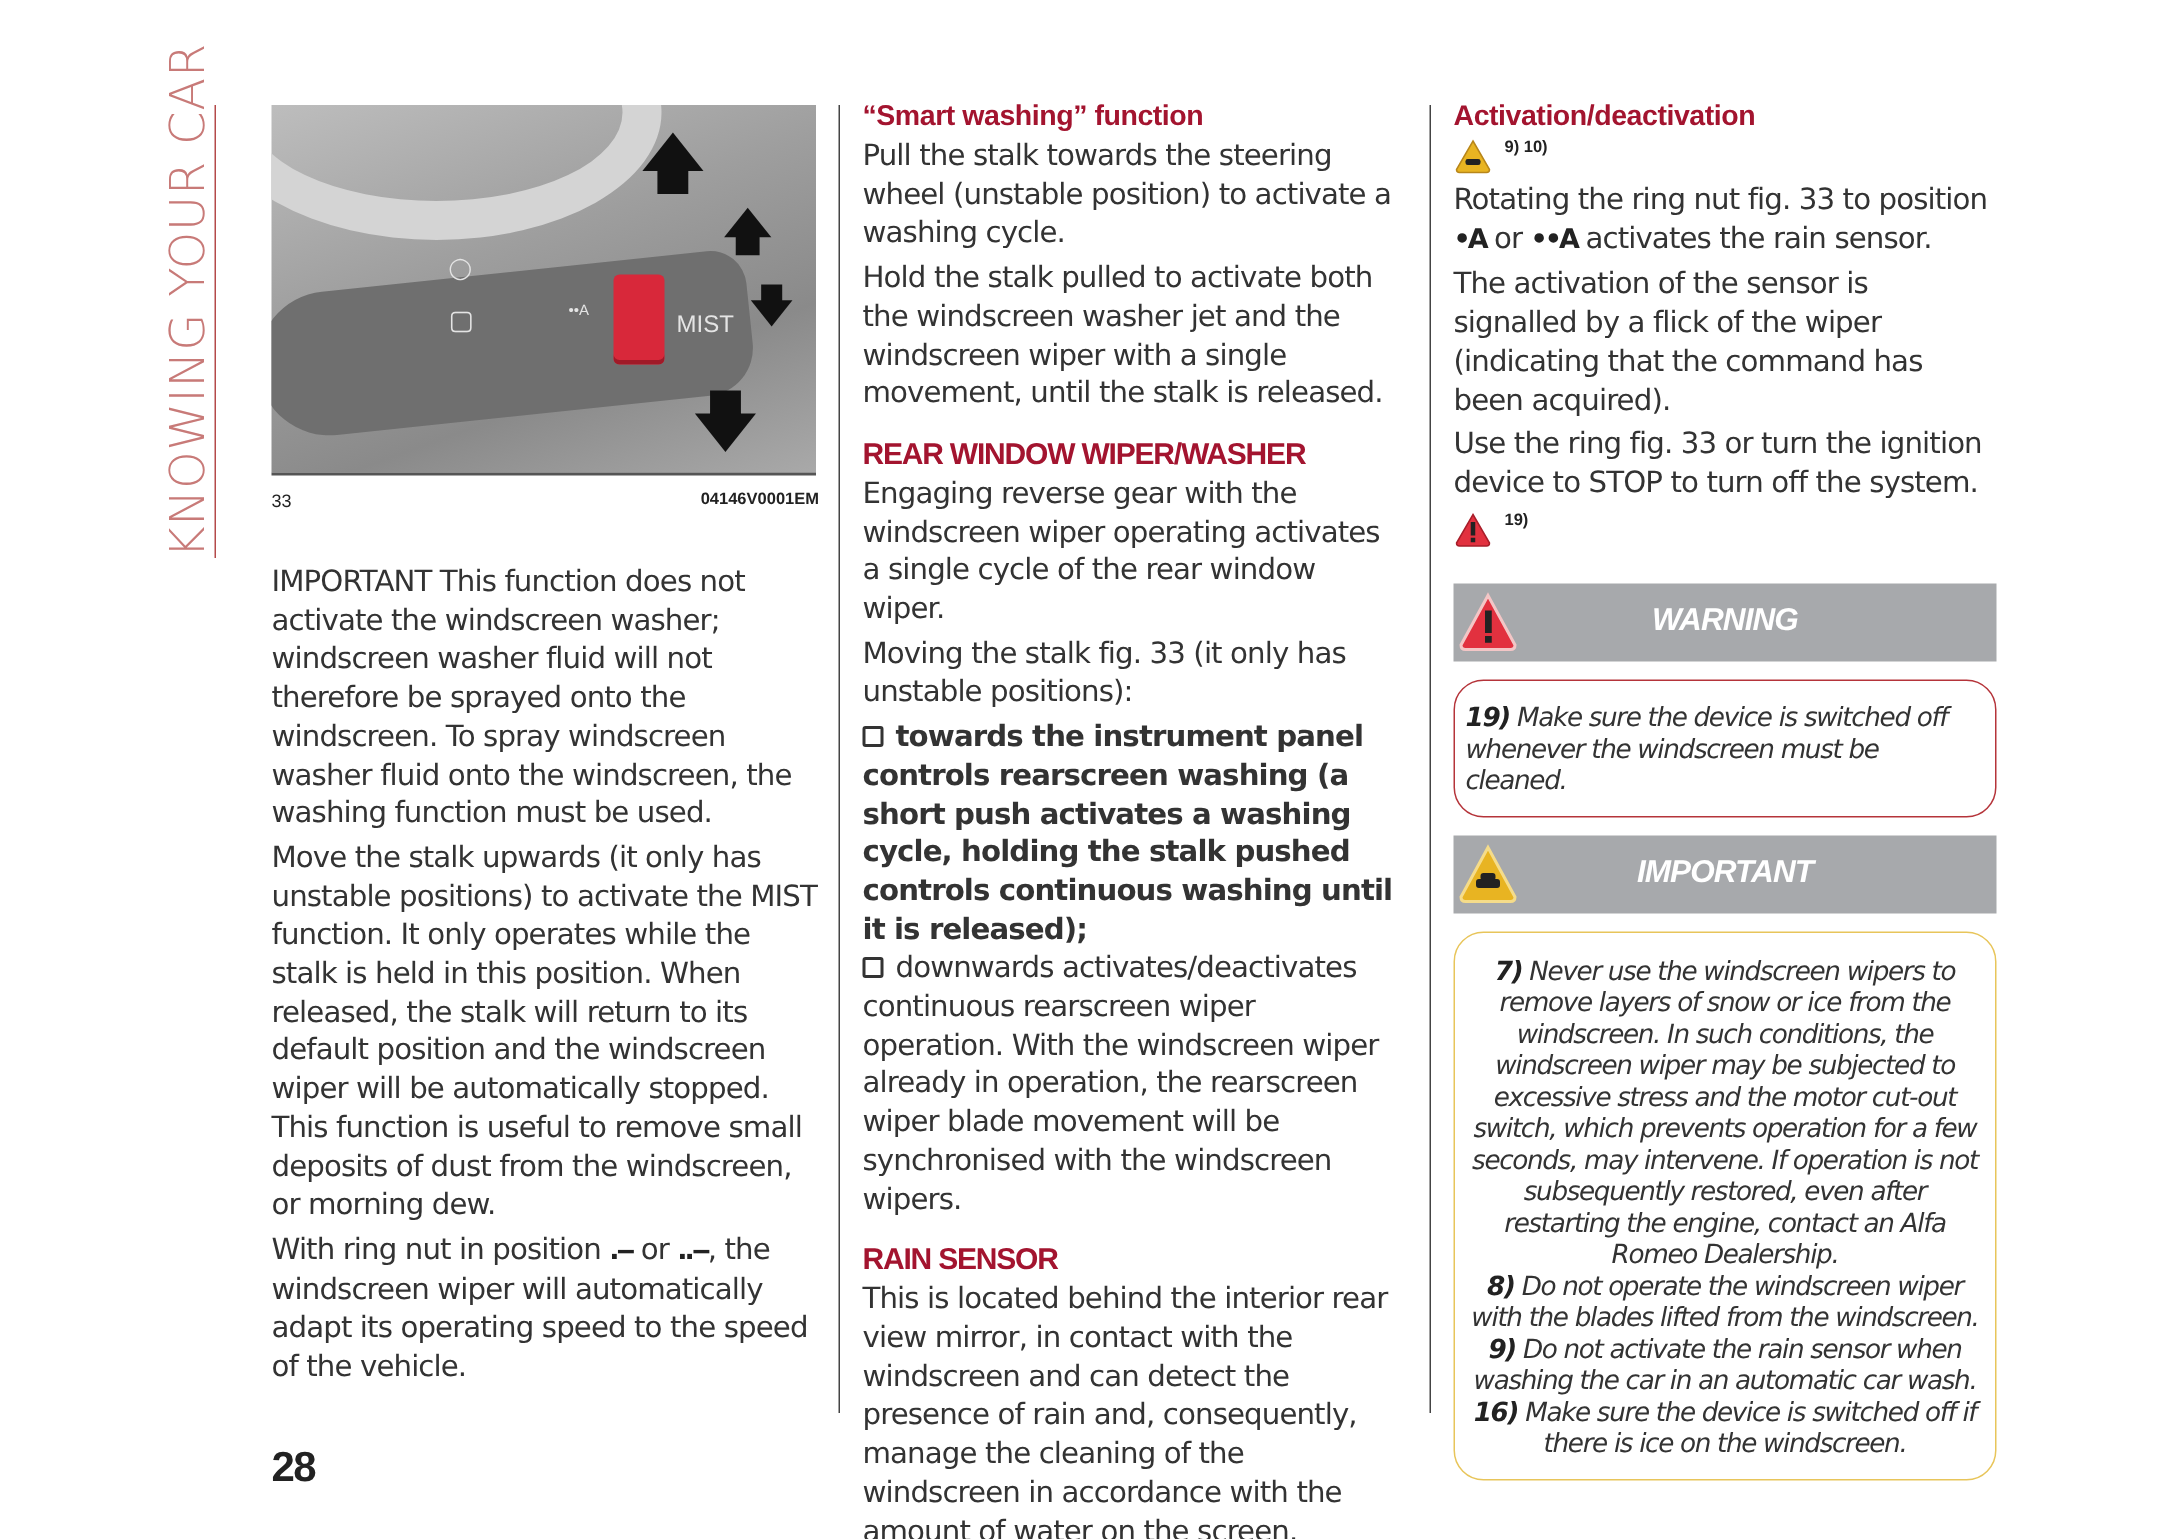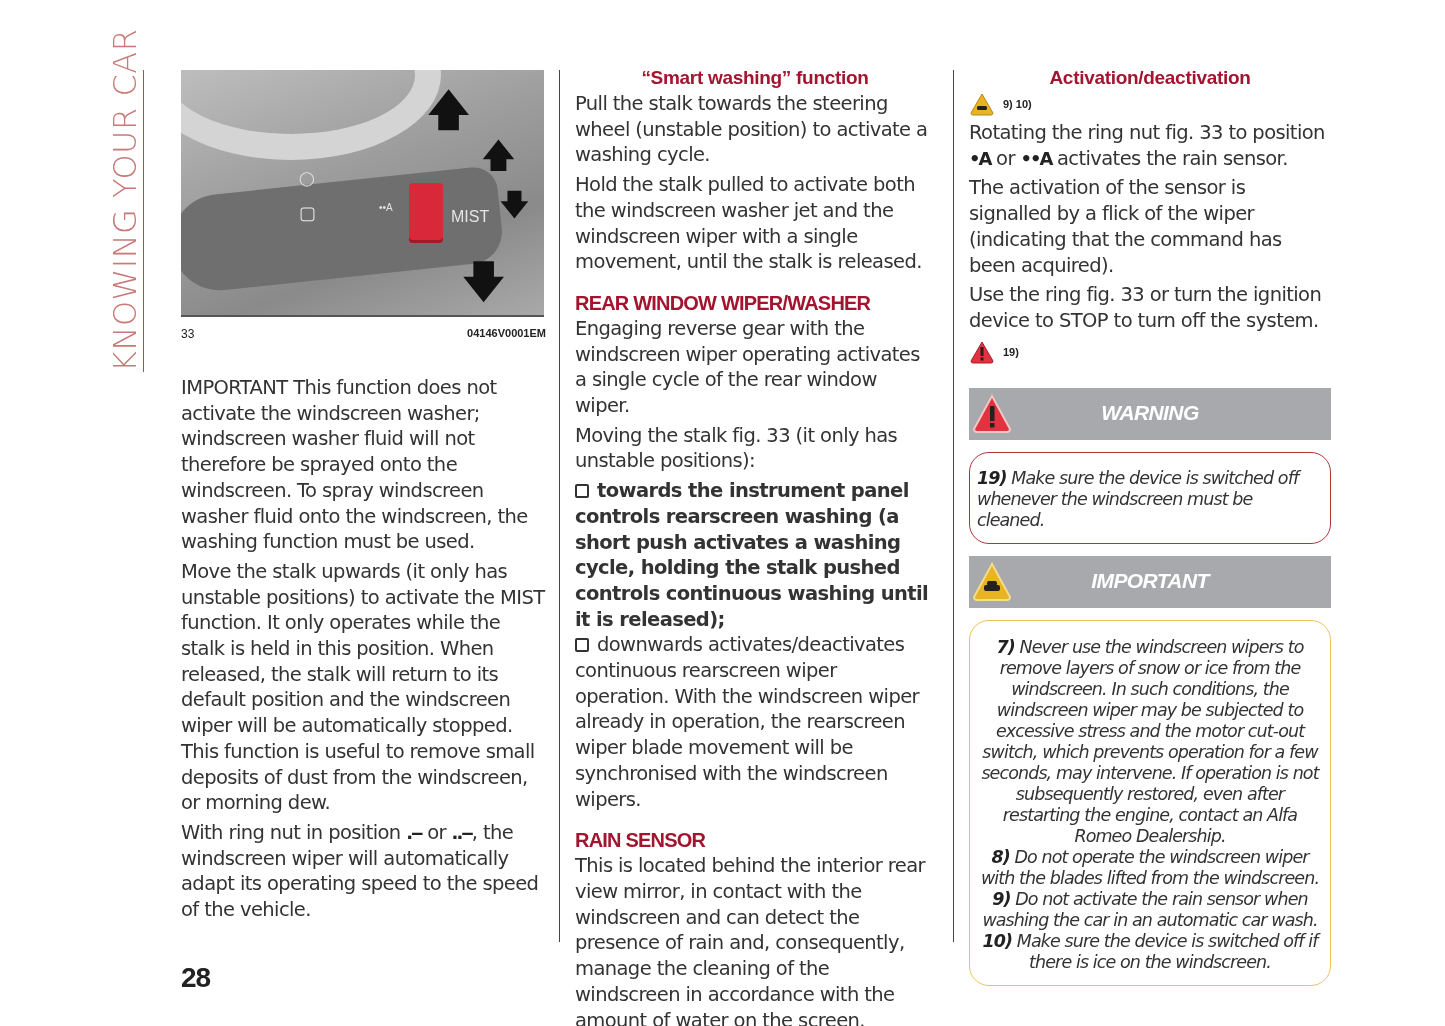--- a/index.html
+++ b/index.html
@@ -34,28 +34,28 @@
   .fig-button { position: absolute; left: 228px; top: 113px; width: 34px; height: 60px; background: #d8283a; border-radius: 4px; box-shadow: inset 0 -3px 0 #a01a28; }
   .fig-label { position: absolute; color: #e4e4e4; font-size: 16px; }
   .fig-arrow { position: absolute; color: #111; font-size: 44px; line-height: 1; }
   .fig-caption { display: flex; justify-content: space-between; margin-top: 10px; font-size: 12px; color: #222; }
   .fig-caption .code { font-weight: bold; font-size: 11px; }
 
   p.body { font-size: 19.5px; line-height: 25.7px; color: #333; font-family: "DejaVu Sans", sans-serif; font-weight: normal; letter-spacing: -0.6px; margin-bottom: 4px; }
   .col1 p.body { margin-top: 0; }
   .col1 .text-block { margin-top: 34px; }
 
-  h3.subhead { font-size: 19px; font-weight: bold; color: #a3142f; letter-spacing: -0.3px; line-height: 24px; margin-bottom: 1px; text-align: center; }
+  h3.subhead { font-size: 19px; font-weight: bold; color: #a3142f; letter-spacing: -0.3px; line-height: 24px; margin-bottom: 1px; }
   h2.section { font-size: 20px; font-weight: bold; color: #a3142f; letter-spacing: -0.8px; line-height: 24px; margin-top: 16px; margin-bottom: 1px; }
 
   .bullet { display: inline-block; width: 14px; height: 14px; border: 2.5px solid #333; border-radius: 2px; margin-right: 8px; vertical-align: -1px; }
 
   .glyph { font-weight: bold; font-size: 18px; letter-spacing: -2px; color: #222; }
 
-  .ref-line { display: flex; align-items: center; gap: 8px; margin: 2px 0 4px 0; }
+  .ref-line { display: flex; gap: 8px; margin: 2px 0 4px 0; }
   .ref-line .refs { font-size: 11px; font-weight: bold; color: #222; }
   .tri { width: 26px; height: 24px; position: relative; }
   .tri svg { width: 26px; height: 24px; display: block; }
 
   .banner { position: relative; height: 52px; background: #a7a9ac; margin-top: 12px; }
   .banner .icon-wrap { position: absolute; left: 2px; top: 5px; width: 42px; height: 42px; }
   .banner .icon-wrap svg { width: 42px; height: 42px; }
   .banner .title { position: absolute; left: 0; right: 0; top: 13px; text-align: center; color: #fff; font-size: 21px; font-weight: bold; font-style: italic; letter-spacing: -0.6px; }
 
   .note-box { margin-top: 12px; padding: 15px 7px 12px 7px; font-size: 17.5px; line-height: 21px; font-style: italic; color: #333; font-family: "DejaVu Sans", sans-serif; letter-spacing: -0.9px; border-radius: 20px; }
@@ -172,17 +172,17 @@
           <rect x="13" y="24" width="16" height="6" rx="2" fill="#222"></rect>
           <rect x="16" y="20" width="10" height="5" rx="2" fill="#222"></rect>
         </svg>
     </span>
     <div class="title">IMPORTANT</div>
   </div>
   <div class="note-box imp">
     <div><b>7)</b> <span>Never use the windscreen wipers to remove layers of snow or ice from the windscreen. In such conditions, the windscreen wiper may be subjected to excessive stress and the motor cut-out switch, which prevents operation for a few seconds, may intervene. If operation is not subsequently restored, even after restarting the engine, contact an Alfa Romeo Dealership.</span></div>
     <div><b>8)</b> <span>Do not operate the windscreen wiper with the blades lifted from the windscreen.</span></div>
     <div><b>9)</b> <span>Do not activate the rain sensor when washing the car in an automatic car wash.</span></div>
-    <div><b>10)</b> <span>Make sure the device is switched off if there is ice on the windscreen.</span></div>
+    <div><b>16)</b> <span>Make sure the device is switched off if there is ice on the windscreen.</span></div>
   </div>
 </div>
 
 <div class="page-number">28</div>
 
 </body></html>

